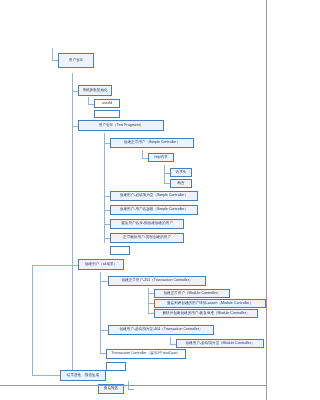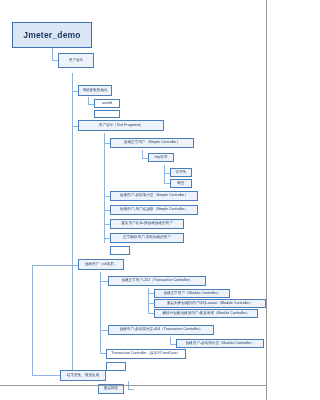--- a/index.html
+++ b/index.html
@@ -112,21 +112,20 @@
   <div class="ln h" style="left:148px;top:293px;width:6px;"></div>
   <div class="ln h" style="left:148px;top:303px;width:6px;"></div>
   <div class="ln h" style="left:148px;top:313px;width:6px;"></div>
 
   <div class="ln v" style="left:170px;top:337px;height:7px;"></div>
   <div class="ln h" style="left:170px;top:344px;width:6px;"></div>
 
   <div class="ln v" style="left:128px;top:381px;height:8px;"></div>
   <div class="ln h" style="left:128px;top:389px;width:6px;"></div>
 
-  <div class="node root" style="left:12px;top:22px;width:80px;height:26px;">Jmeter_demo</div>
 
   <div class="node" style="left:58px;top:53px;width:36px;height:15px;">用户管理</div>
 
   <div class="node" style="left:78px;top:85px;width:34px;height:11px;">系统参数初始化</div>
 
   <div class="node plain" style="left:94px;top:99px;width:26px;height:9px;">userId</div>
 
   <div class="node plain dots" style="left:94px;top:110px;width:26px;height:8px;">· · ·</div>
 
   <div class="node" style="left:78px;top:120px;width:86px;height:11px;">用户管理（Test Fragment）</div>

